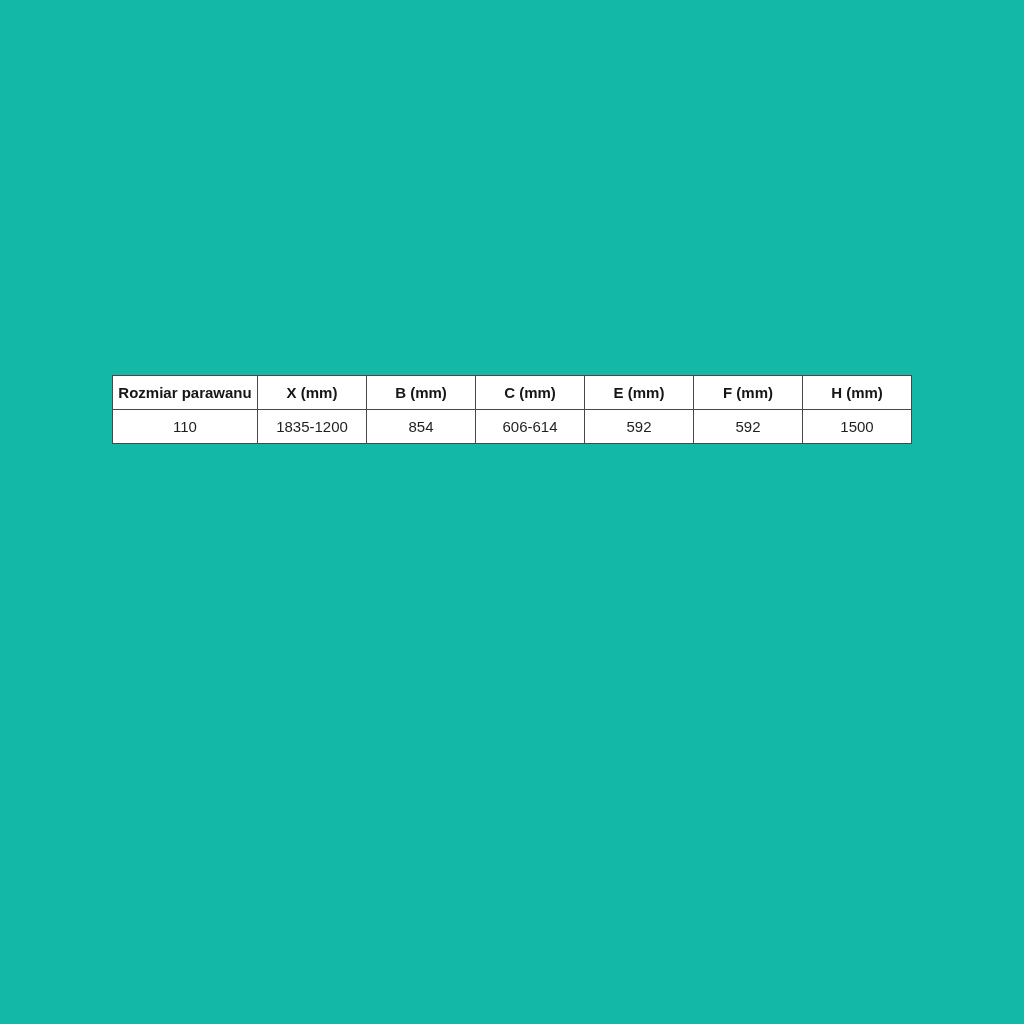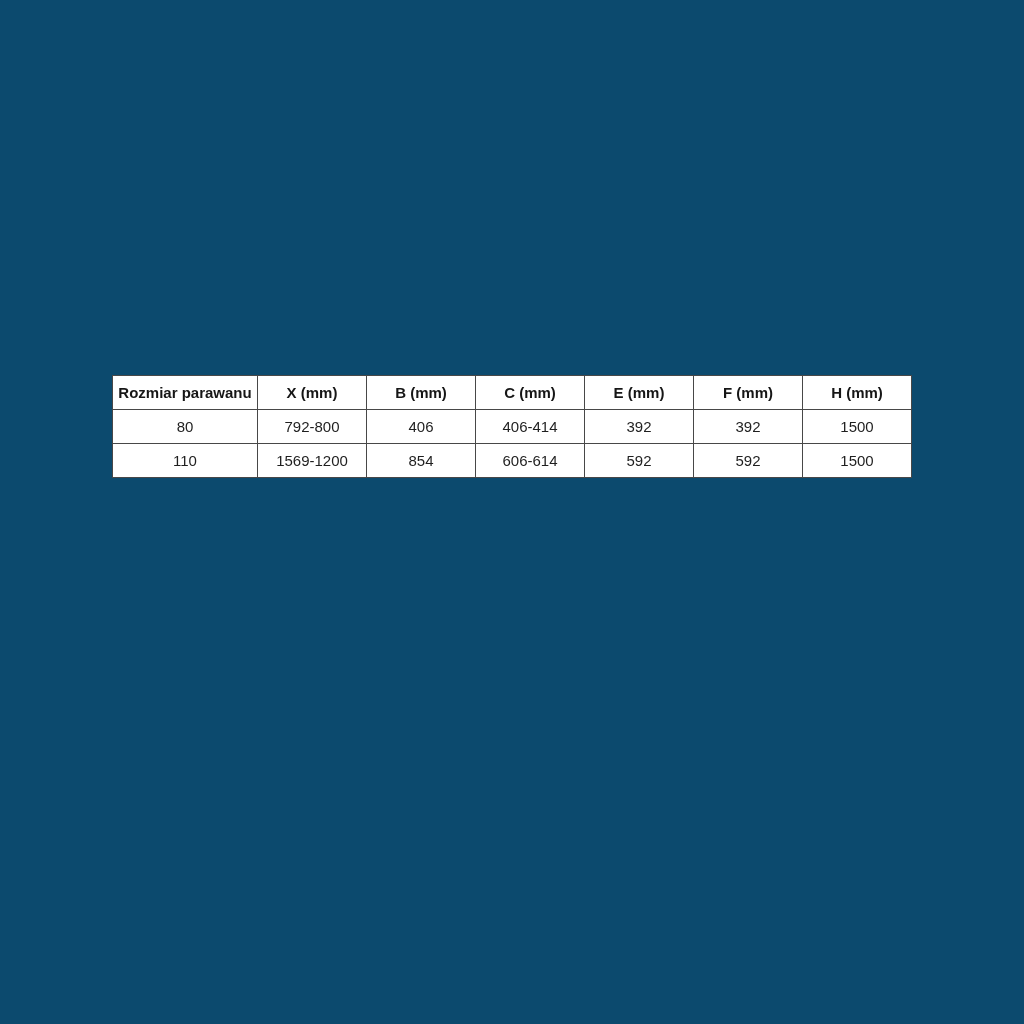--- a/index.html
+++ b/index.html
@@ -5,21 +5,21 @@
   html, body {
     margin: 0;
     padding: 0;
     background: #ffffff;
     font-family: "Liberation Sans", sans-serif;
   }
   .page {
     position: relative;
     width: 1024px;
     height: 1024px;
-    background: #0c4a6e;
+    background: #14b8a6;
     overflow: hidden;
   }
   .spec-table-wrap {
     position: absolute;
     left: 112px;
     top: 375px;
     width: 800px;
   }
   table.spec-table {
     border-collapse: collapse;
@@ -67,31 +67,22 @@
           <th>X (mm)</th>
           <th>B (mm)</th>
           <th>C (mm)</th>
           <th>E (mm)</th>
           <th>F (mm)</th>
           <th>H (mm)</th>
         </tr>
       </thead>
       <tbody id="spec-table-body">
           <tr>
-            <td>80</td>
-            <td>792-800</td>
-            <td>406</td>
-            <td>406-414</td>
-            <td>392</td>
-            <td>392</td>
-            <td>1500</td>
-          </tr>
-          <tr>
             <td>110</td>
-            <td>1569-1200</td>
+            <td>1835-1200</td>
             <td>854</td>
             <td>606-614</td>
             <td>592</td>
             <td>592</td>
             <td>1500</td>
           </tr>
         </tbody>
     </table>
   </div>
 </div>

